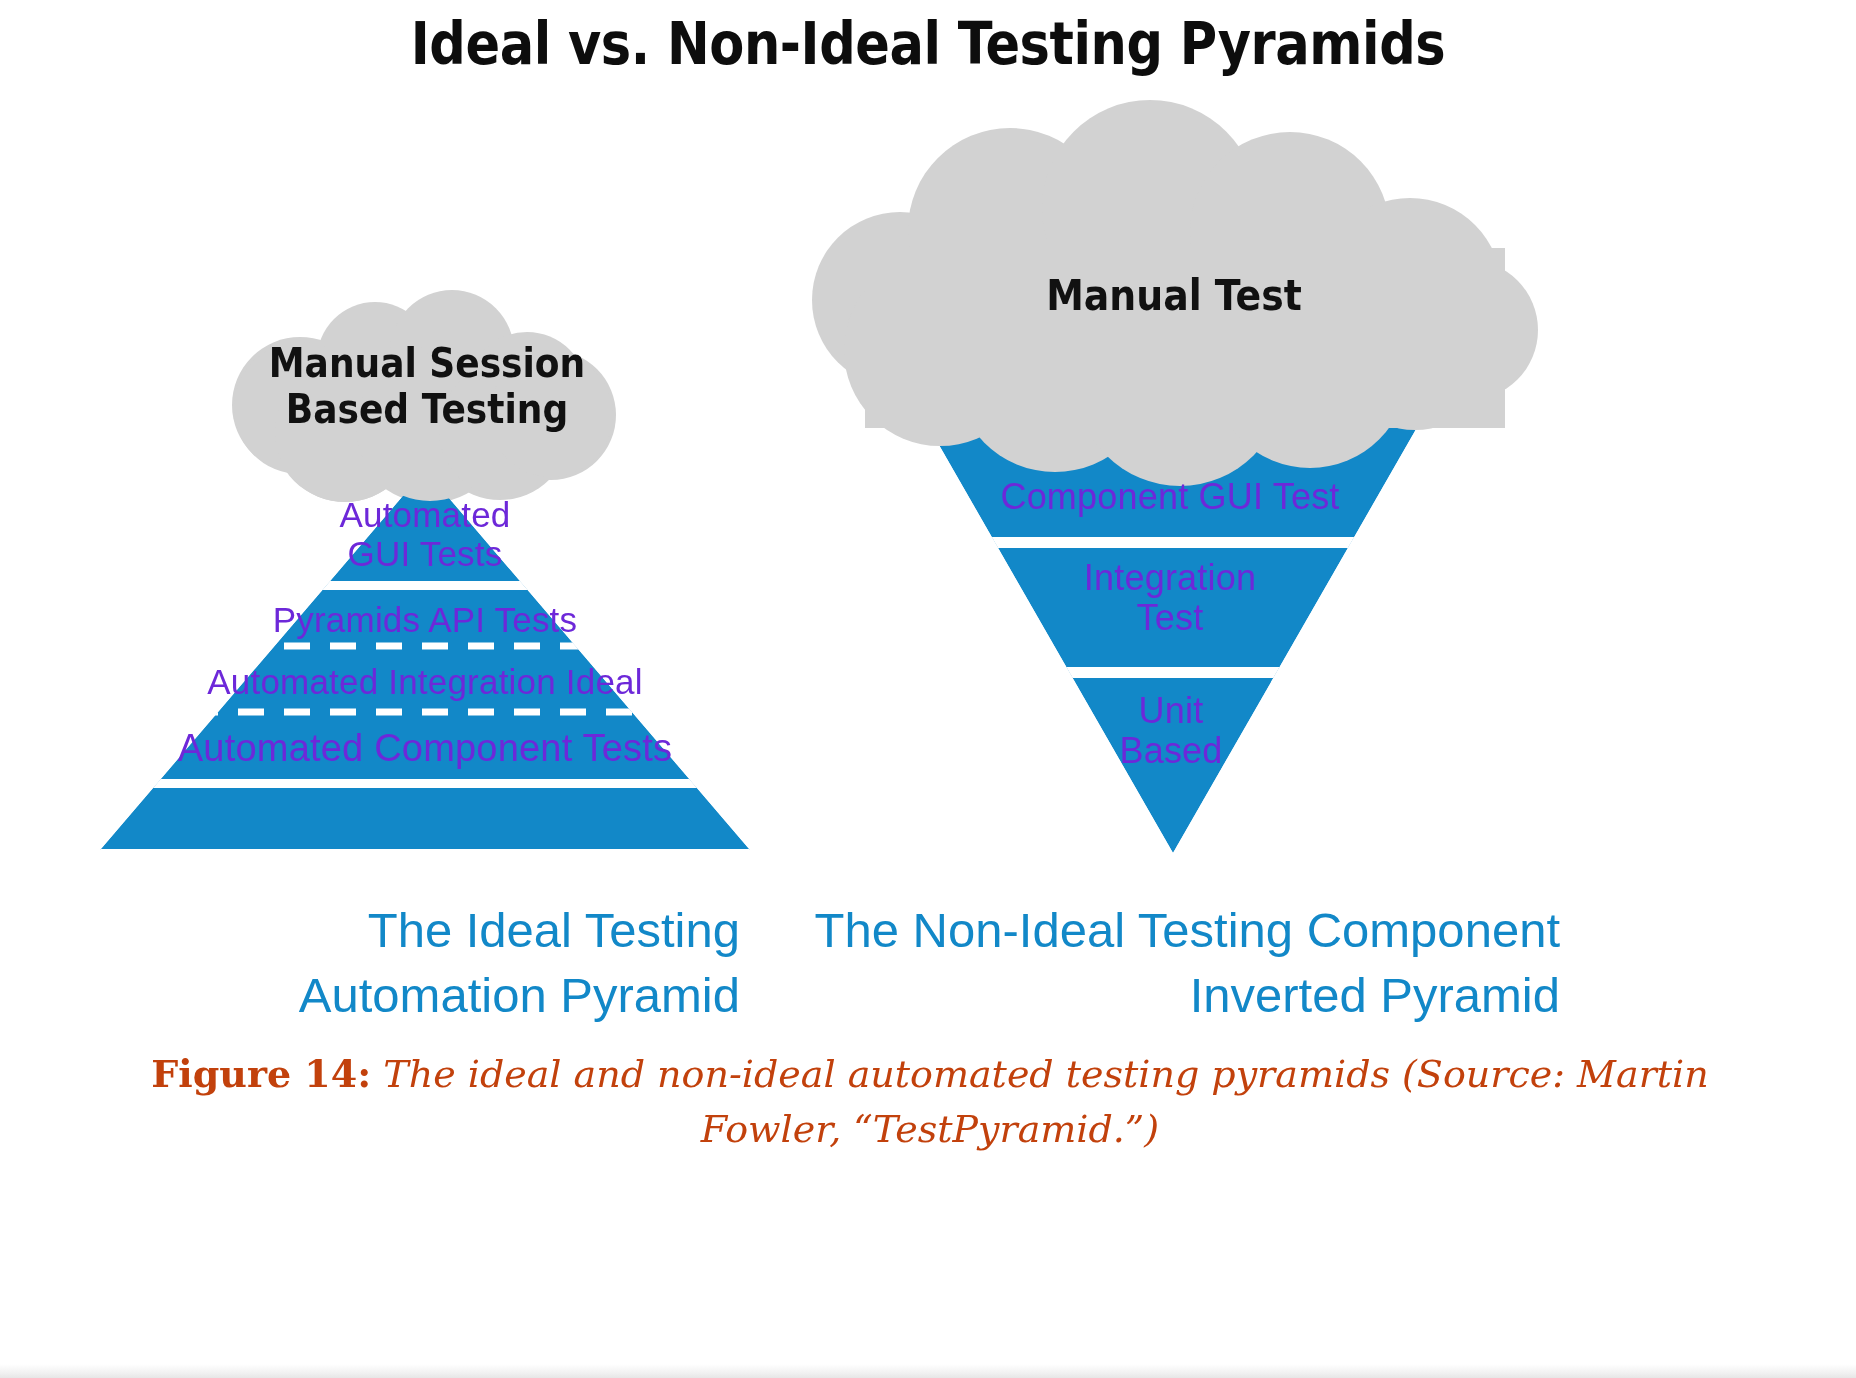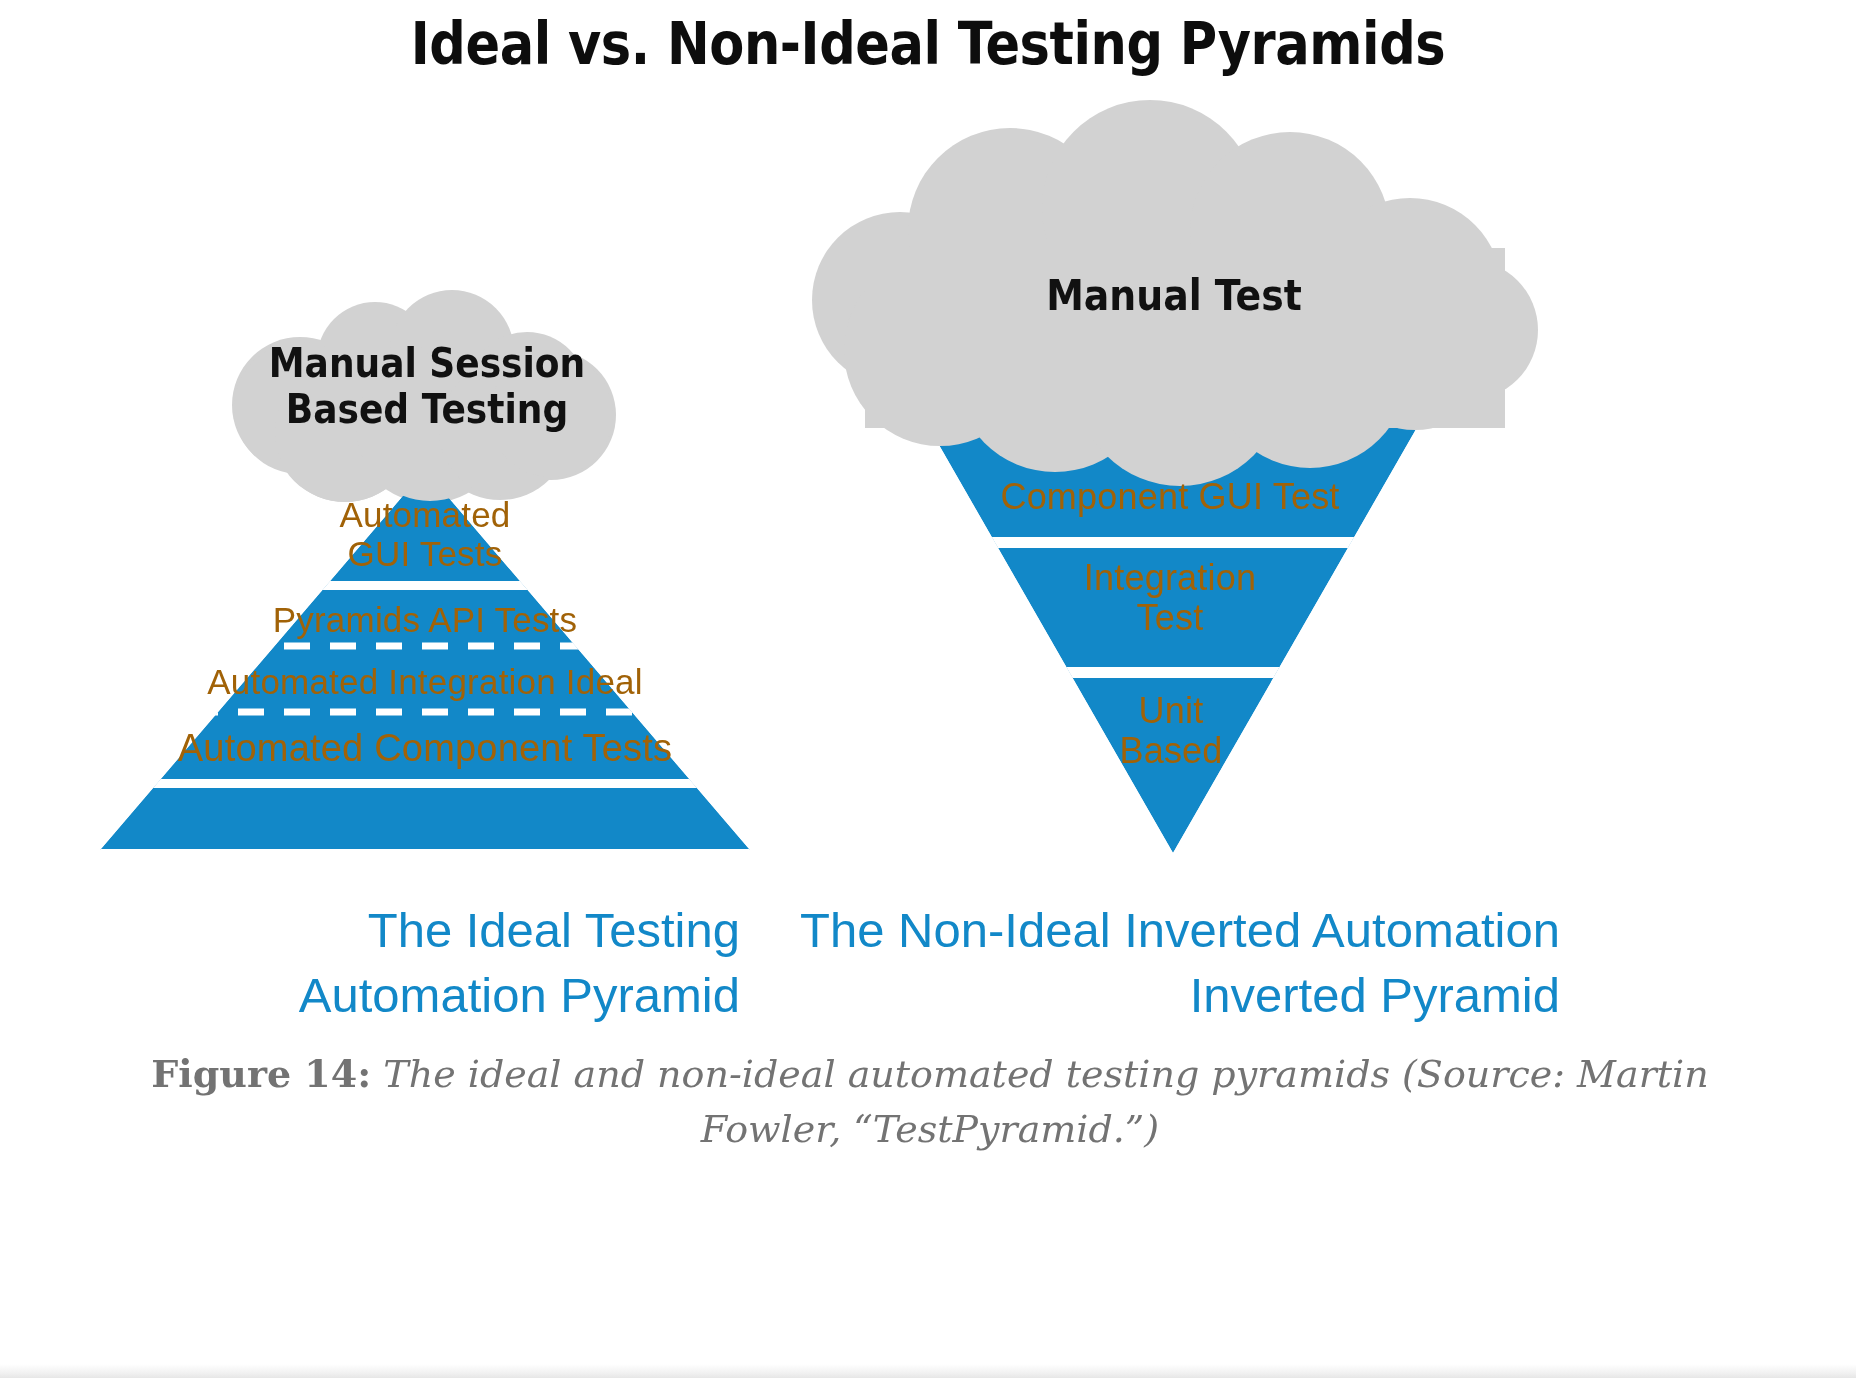--- a/index.html
+++ b/index.html
@@ -43,21 +43,21 @@
     left:232px;top:340px;width:390px;font-size:40px;
   }
   #cloud-right-text{
     left:812px;top:272px;width:724px;font-size:42px;
   }
 
   
   .band-label{
     position:absolute;
     text-align:center;
-    color:#a16207;
+    color:#6d28d9;
     font-family:"Liberation Sans",sans-serif;
     font-weight:400;
     line-height:1.12;
     white-space:pre-line;
     pointer-events:none;
     letter-spacing:0.2px;
   }
 
   
   #lb-0{left:215px;top:495px;width:420px;font-size:35px;}
@@ -87,21 +87,21 @@
   #cap-right{left:790px;top:898px;width:770px;}
 
   
   .fig-caption{
     position:absolute;
     left:110px;top:1046px;width:1640px;
     text-align:center;
     font-family:"DejaVu Serif",serif;
     font-size:38px;
     line-height:1.45;
-    color:#737373;
+    color:#c2410c;
   }
   .fig-caption .lead{font-weight:700;font-style:normal;}
   .fig-caption .body{font-style:italic;}
 
   
   .page-edge{
     position:absolute;left:0;bottom:0;width:1856px;height:14px;
     background:linear-gradient(to bottom,#ffffff 0%,#f2f2f2 60%,#e6e6e6 100%);
   }
 </style>
@@ -187,21 +187,21 @@
   <div class="band-label" id="lb-3">Automated Component Tests</div>
 
   <div class="band-label" id="rb-0">Component GUI Test</div>
   <div class="band-label" id="rb-1">Integration
 Test</div>
   <div class="band-label" id="rb-2">Unit
 Based</div>
 
   <div class="blue-caption" id="cap-left">The Ideal Testing
 Automation Pyramid</div>
-  <div class="blue-caption" id="cap-right">The Non-Ideal Inverted Automation
+  <div class="blue-caption" id="cap-right">The Non-Ideal Testing Component
 Inverted Pyramid</div>
 
   <div class="fig-caption">
     <span class="lead">Figure 14:</span><span class="body"> The ideal and non-ideal automated testing pyramids (Source: Martin Fowler, “TestPyramid.”)</span>
   </div>
 
   <div class="page-edge"></div>
 </div>
 
 </body></html>

